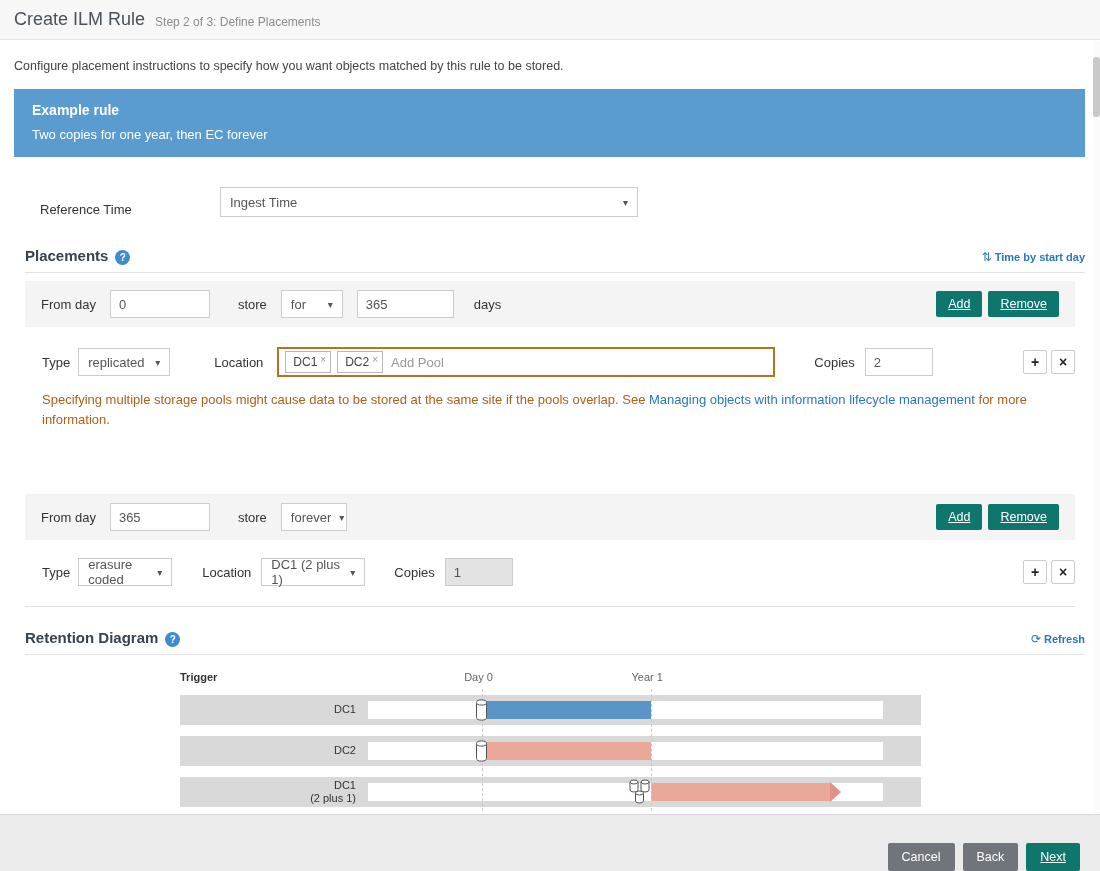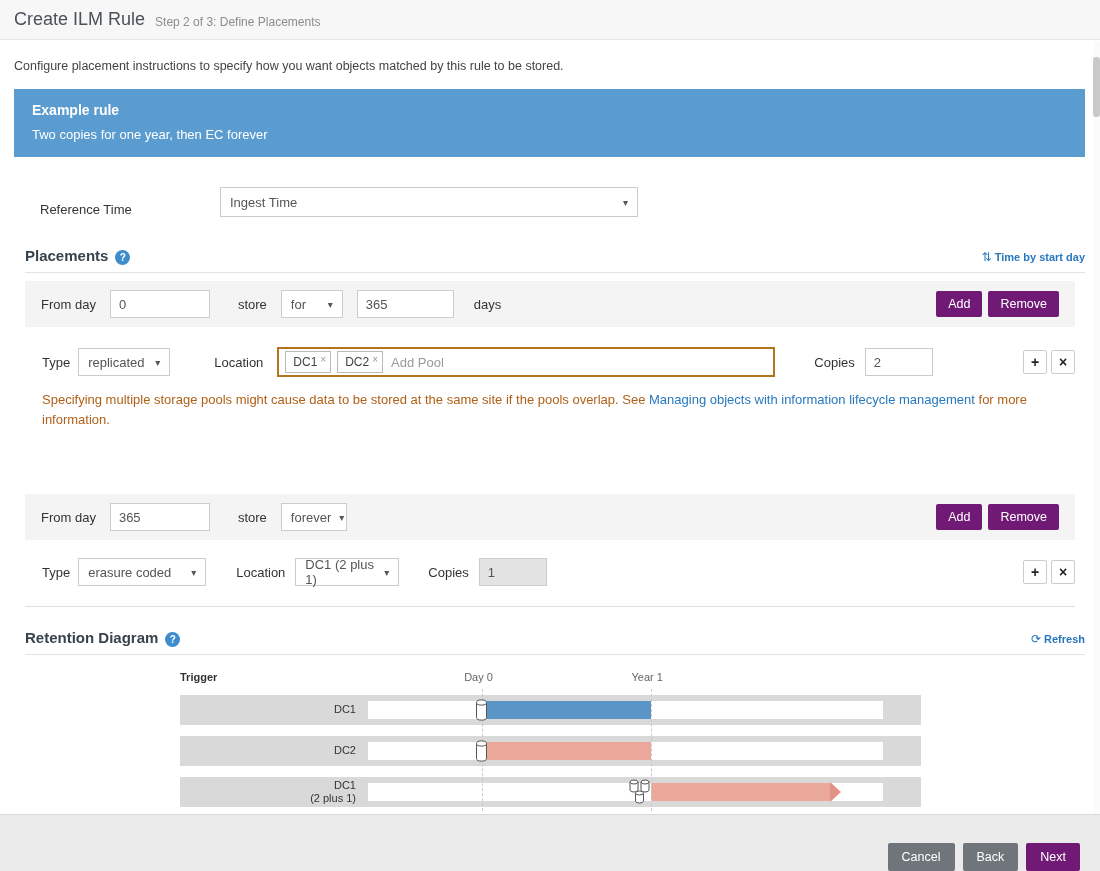--- a/index.html
+++ b/index.html
@@ -39,21 +39,21 @@
                cursor:pointer; display:flex; align-items:center; gap:3px; }
   .mini-link .lnk-icon { font-weight:normal; font-size:12px; }
 
   .pbar { background:#f4f4f4; height:46px; display:flex; align-items:center;
           margin:8px 25px 0; padding:0 16px; }
   .txt { height:28px; border:1px solid #ccc; background:#fff; color:#555;
          font-size:13px; padding:0 8px; font-family:"Liberation Sans",sans-serif; }
   .lbl { color:#333; }
   .btn { border:none; border-radius:2px; color:#fff; font-size:12.5px;
          padding:6px 12px; cursor:pointer; font-family:"Liberation Sans",sans-serif; }
-  .btn-blue { background:#701a75; }
+  .btn-blue { background:#0f766e;text-decoration:underline; }
   .btn-gray { background:#70757c; }
 
   .type-row { display:flex; align-items:center; margin:20px 25px 0 42px; }
   .pool-box { display:flex; align-items:center; gap:6px; width:498px; height:30px;
               border:2px solid #b5731f; background:#fff; padding:0 6px; }
   .chip { display:flex; align-items:flex-start; gap:3px; border:1px solid #b9b9b9;
           background:#fefefe; color:#444; font-size:12px; padding:3px 4px 3px 7px; }
   .chip-x { color:#999; font-size:10px; line-height:1; cursor:pointer; }
   .pool-ph { color:#999; font-size:13px; margin-left:2px; }
   .iconbtn { width:24px; height:24px; border:1px solid #ccc; border-radius:2px;
@@ -195,21 +195,21 @@
   <div class="select" style="width:66px; height:28px; margin-left:14px;">
     <span>forever</span>
     <span class="caret">▾</span>
   </div>
   <button class="btn btn-blue" style="margin-left:auto;">Add</button>
   <button class="btn btn-blue" style="margin-left:6px;">Remove</button>
 </div>
 
 <div class="type-row" style="margin-top:18px;">
   <span class="lbl">Type</span>
-  <div class="select" style="width:128px; height:28px; margin-left:8px;">
+  <div class="select" style="width:94px; height:28px; margin-left:8px;">
     <span>erasure coded</span>
     <span class="caret">▾</span>
   </div>
   <span class="lbl" style="margin-left:30px;">Location</span>
   <div class="select" style="width:104px; height:28px; margin-left:10px;">
     <span>DC1 (2 plus 1)</span>
     <span class="caret">▾</span>
   </div>
   <span class="lbl" style="margin-left:29px;">Copies</span>
   <input class="txt disabled" style="width: 68px; margin-left: 10px;" disabled="" value="1">

